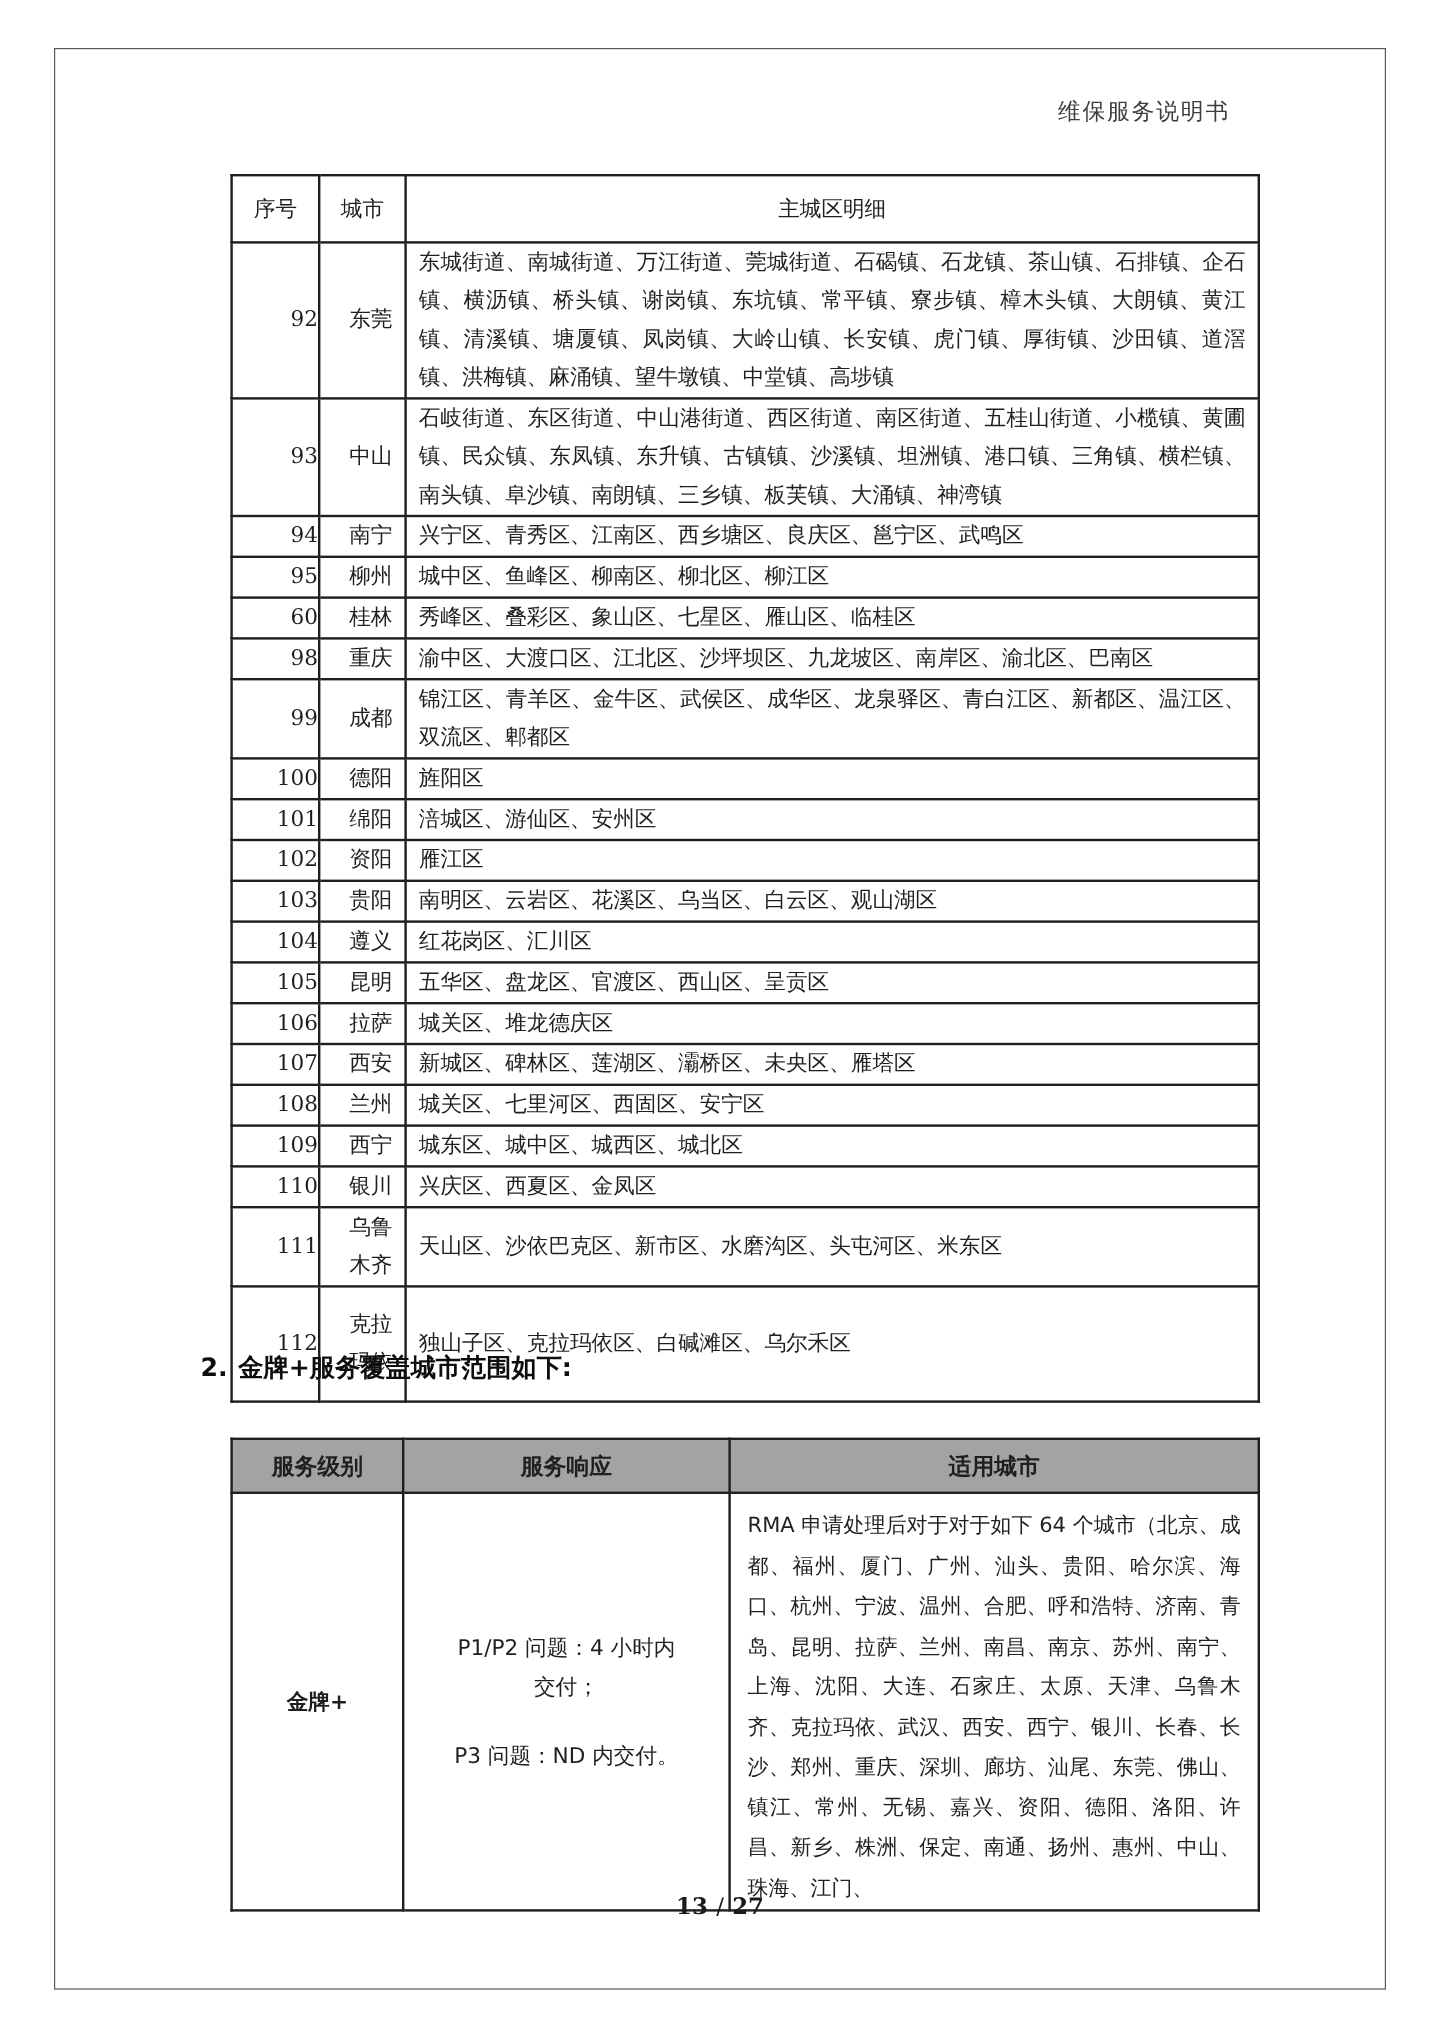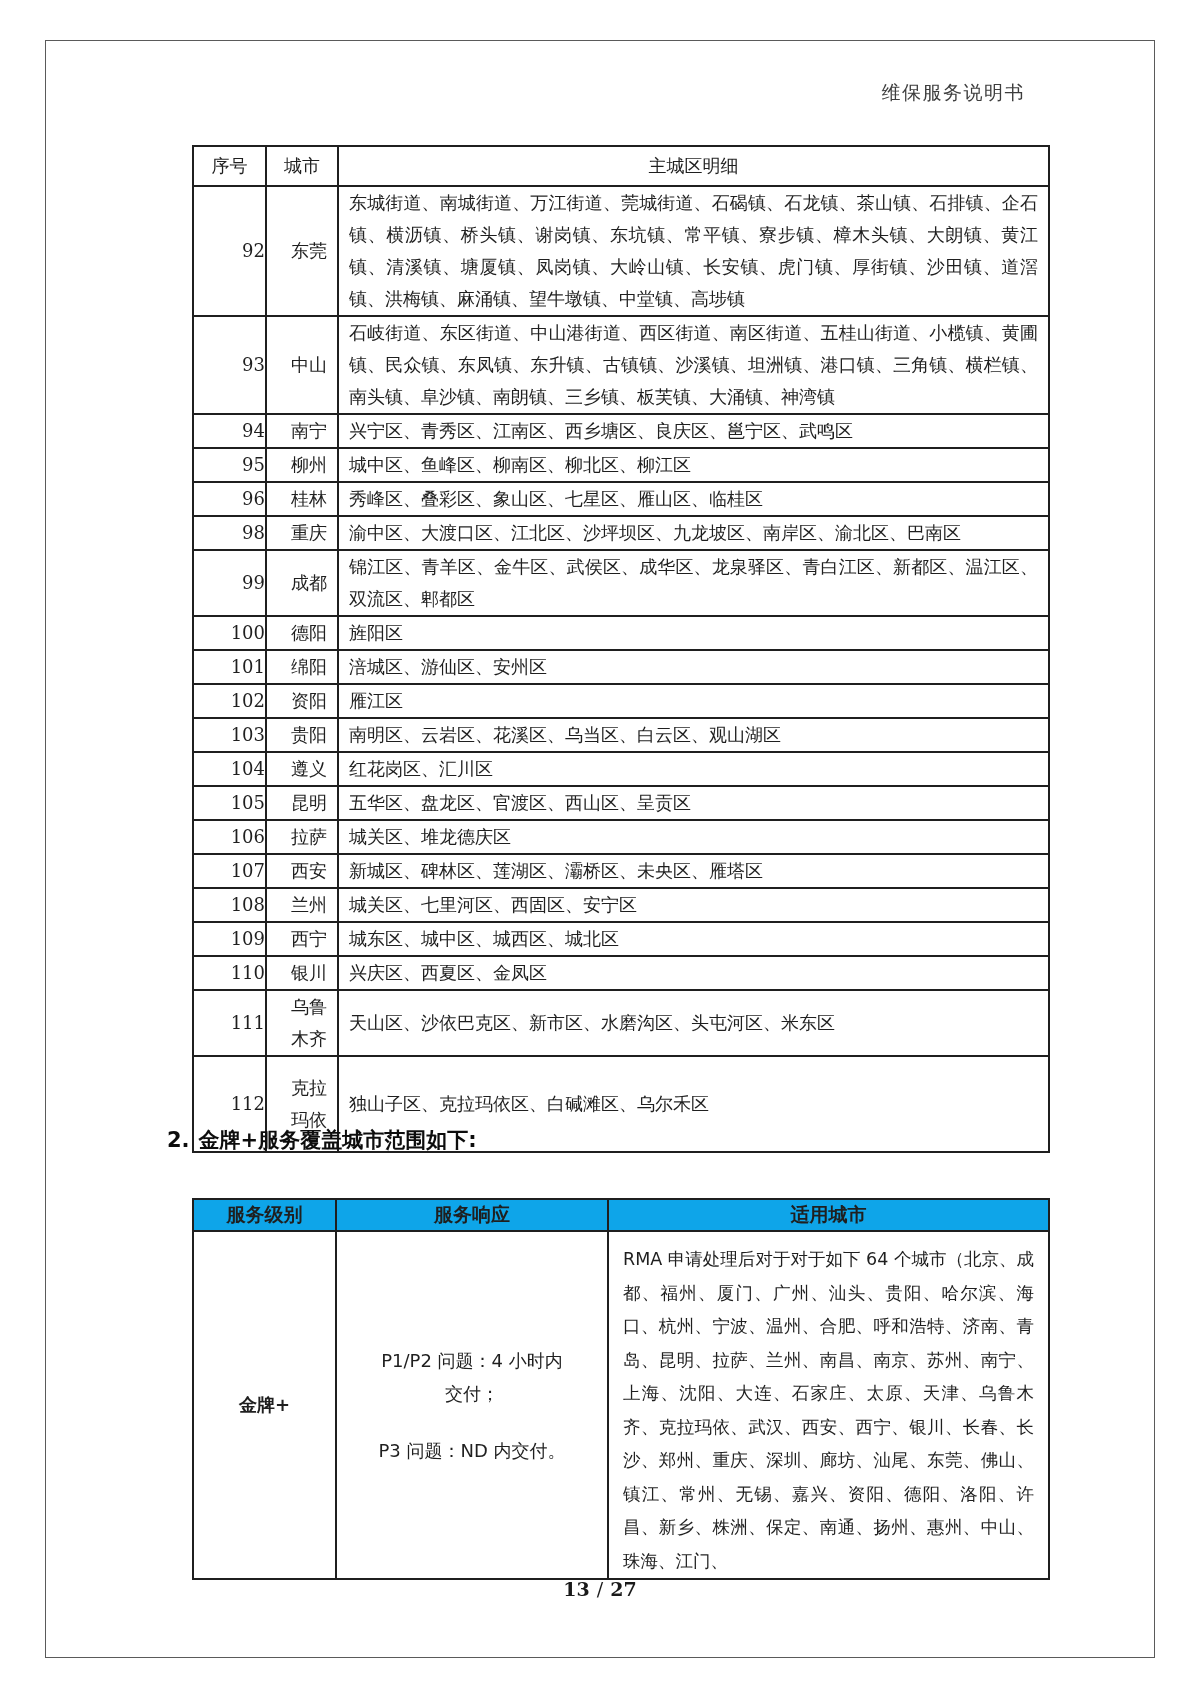--- a/index.html
+++ b/index.html
@@ -22,40 +22,40 @@
     font-size:19px; color:#3d3d3d; letter-spacing:1.5px;
   }
   
   table { border-collapse:collapse; table-layout:fixed; }
   .t1 {
     position:absolute; left:192px; top:145px; width:856px;
     font-family:"DejaVu Serif", serif;
     font-size:18px; color:#1f1f1f;
   }
   .t1 th, .t1 td { border:2px solid #1f1f1f; vertical-align:middle; }
-  .t1 th { height:40px; font-weight:normal; text-align:center; }
+  .t1 th { height:56px; font-weight:normal; text-align:center; }
   .t1 td { height:32px; line-height:32px; }
   .t1 .c-no   { text-align:right; padding-left:13px; }
   .t1 .c-city { text-align:right; padding:0 10px; }
   .t1 .c-detail { text-align:justify; padding:0 10px; }
   .t1 tbody tr:last-child td { height:96px; }
   
   .heading2 {
     position:absolute; left:167px; top:1126px;
     font-size:21px; font-weight:bold; color:#0d0d0d;
   }
   .heading2 .h-num { margin-right:9px; }
   
   .t2 {
     position:absolute; left:192px; top:1198px; width:856px;
     font-size:18px; color:#1f1f1f;
   }
   .t2 th, .t2 td { border:2px solid #1f1f1f; }
   .t2 th {
-    background:#0ea5e9; height:32px;
+    background:#a3a3a3; height:45px;
     font-size:19px; font-weight:bold; text-align:center;
     vertical-align:middle;
   }
   .t2 td { vertical-align:middle; height:302px; }
   .t2 .c-level { text-align:center;font-weight:bold; }
   .t2 .c-resp  { text-align:center; padding:0 40px; line-height:33px; }
   .t2 .c-resp .resp-p2 { margin-top:24px; }
   .t2 .c-cities {
     vertical-align:top;
     padding:11px 14px 0 14px;
@@ -111,21 +111,21 @@
     <td class="c-detail">兴宁区、青秀区、江南区、西乡塘区、良庆区、邕宁区、武鸣区</td>
   </tr>
 
   <tr>
     <td class="c-no">95</td>
     <td class="c-city">柳州</td>
     <td class="c-detail">城中区、鱼峰区、柳南区、柳北区、柳江区</td>
   </tr>
 
   <tr>
-    <td class="c-no">96</td>
+    <td class="c-no">60</td>
     <td class="c-city">桂林</td>
     <td class="c-detail">秀峰区、叠彩区、象山区、七星区、雁山区、临桂区</td>
   </tr>
 
 
   <tr>
     <td class="c-no">98</td>
     <td class="c-city">重庆</td>
     <td class="c-detail">渝中区、大渡口区、江北区、沙坪坝区、九龙坡区、南岸区、渝北区、巴南区</td>
   </tr>

